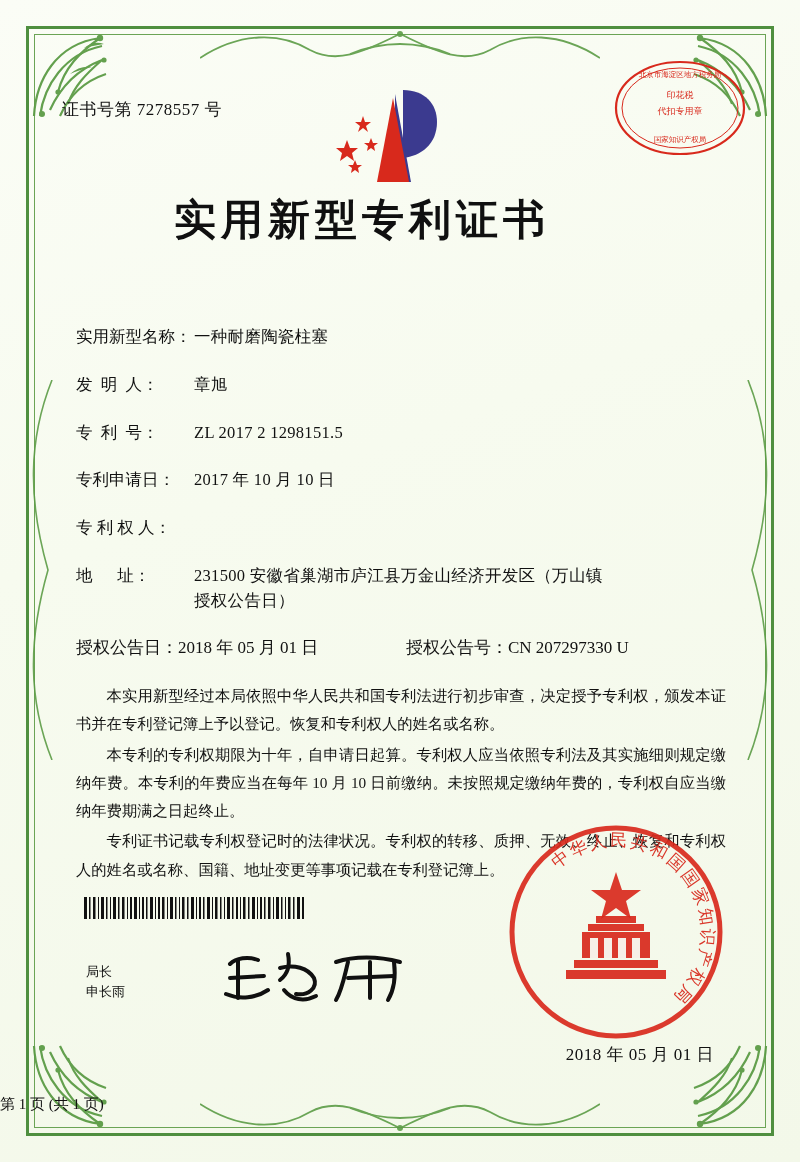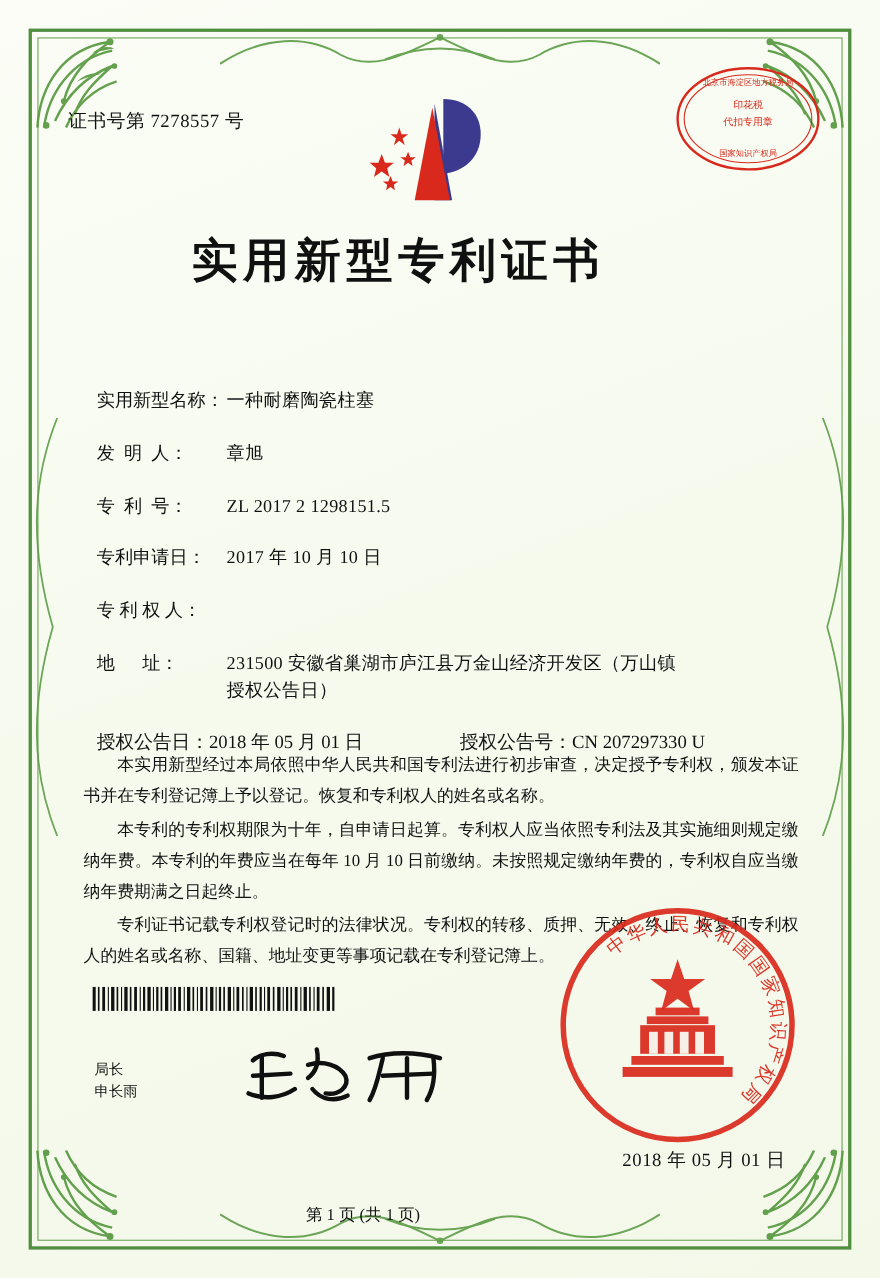--- a/index.html
+++ b/index.html
@@ -80,36 +80,35 @@
   .tax-stamp {
     position: absolute;
     right: 52px; top: 58px;
     width: 136px; height: 100px;
   }
   .tax-stamp svg { width:100%; height:100%; display:block;}
 
   
   .title {
     position: absolute;
-    left: 0; top: 209px;
+    left: 0; top: 192px;
     width: 724px;
     text-align: center;
     font-family: "Liberation Serif","DejaVu Serif",serif;
     font-size: 42px;
     font-weight: bold;
     letter-spacing: 5px;
     color: #101010;
   }
 
   
   .fields {
     position: absolute;
-    left: 88px; top: 325px;
+    left: 76px; top: 325px;
     width: 660px;
-    margin-top: 27px;
   }
   .field-row {
     display: flex;
     align-items: flex-start;
     margin-bottom: 23px;
     font-size: 16.5px;
     line-height: 1.5;
     color: #111;
   }
   .field-label {
@@ -186,21 +185,21 @@
     font-size: 17px;
     color: #111;
     letter-spacing: .5px;
   }
 
   
   .footer {
     position: absolute;
     left: 0; bottom: 48px;
     width: 660px;
-    text-align: center;
+    text-align: left;
     font-size: 15px;
     color: #111;
   }
 </style>
 </head>
 <body>
 
 <div class="certificate">
 
   <div class="border-outer"></div>

